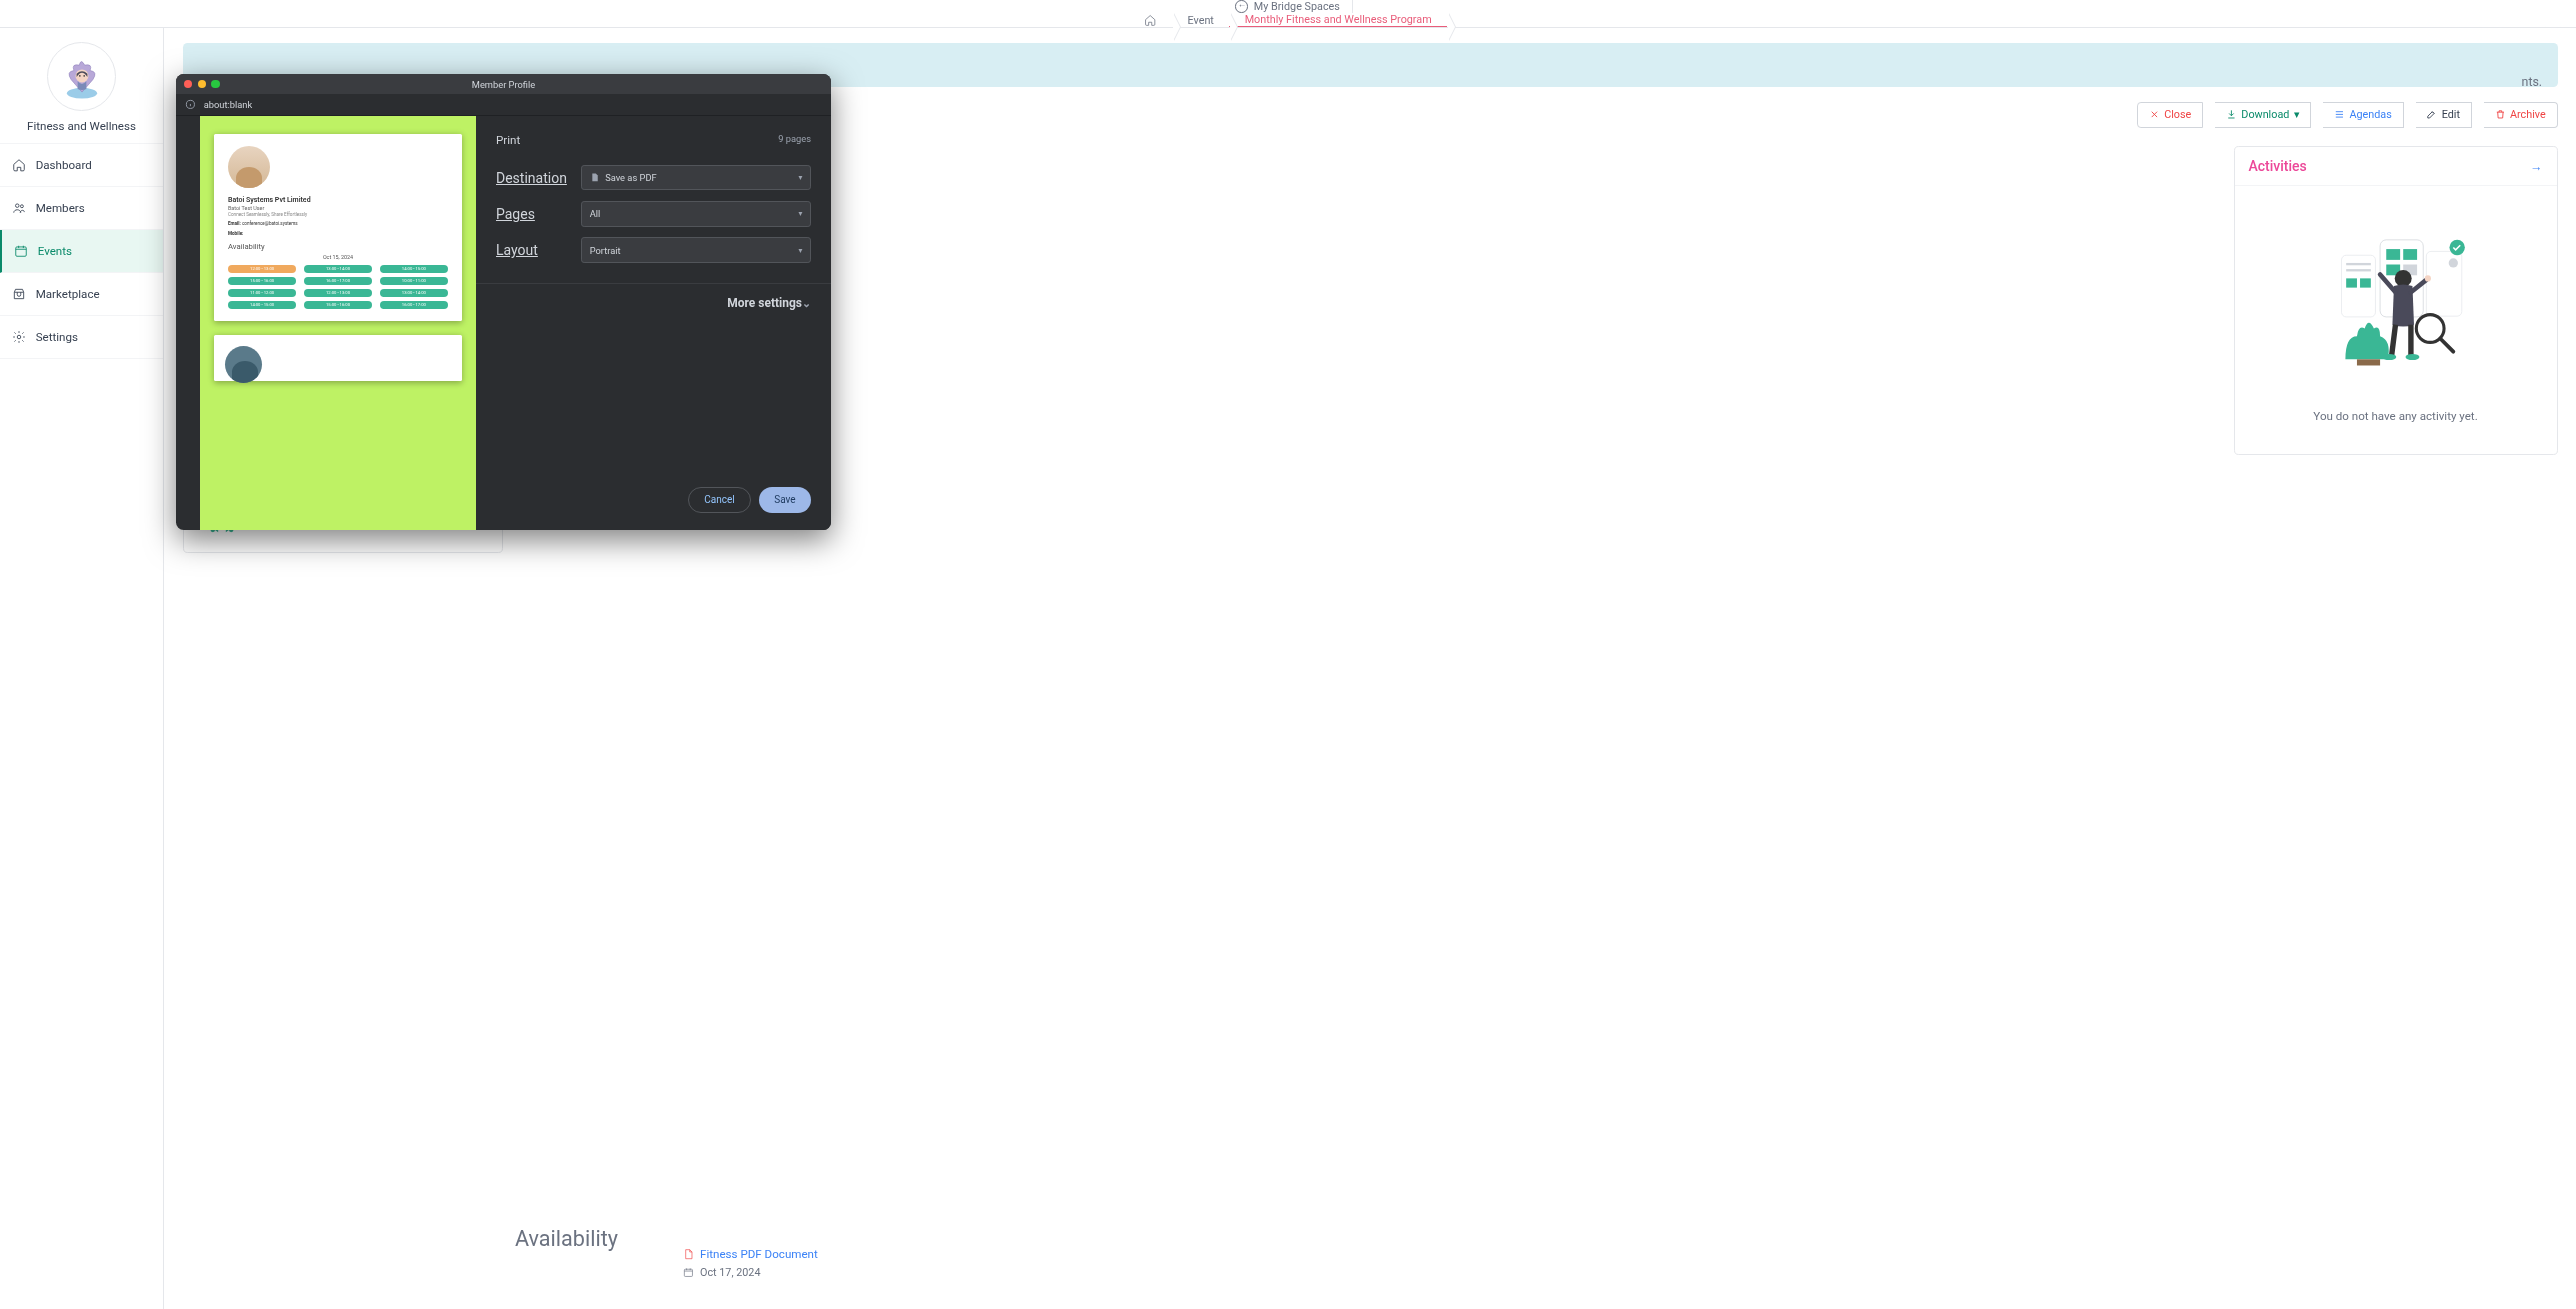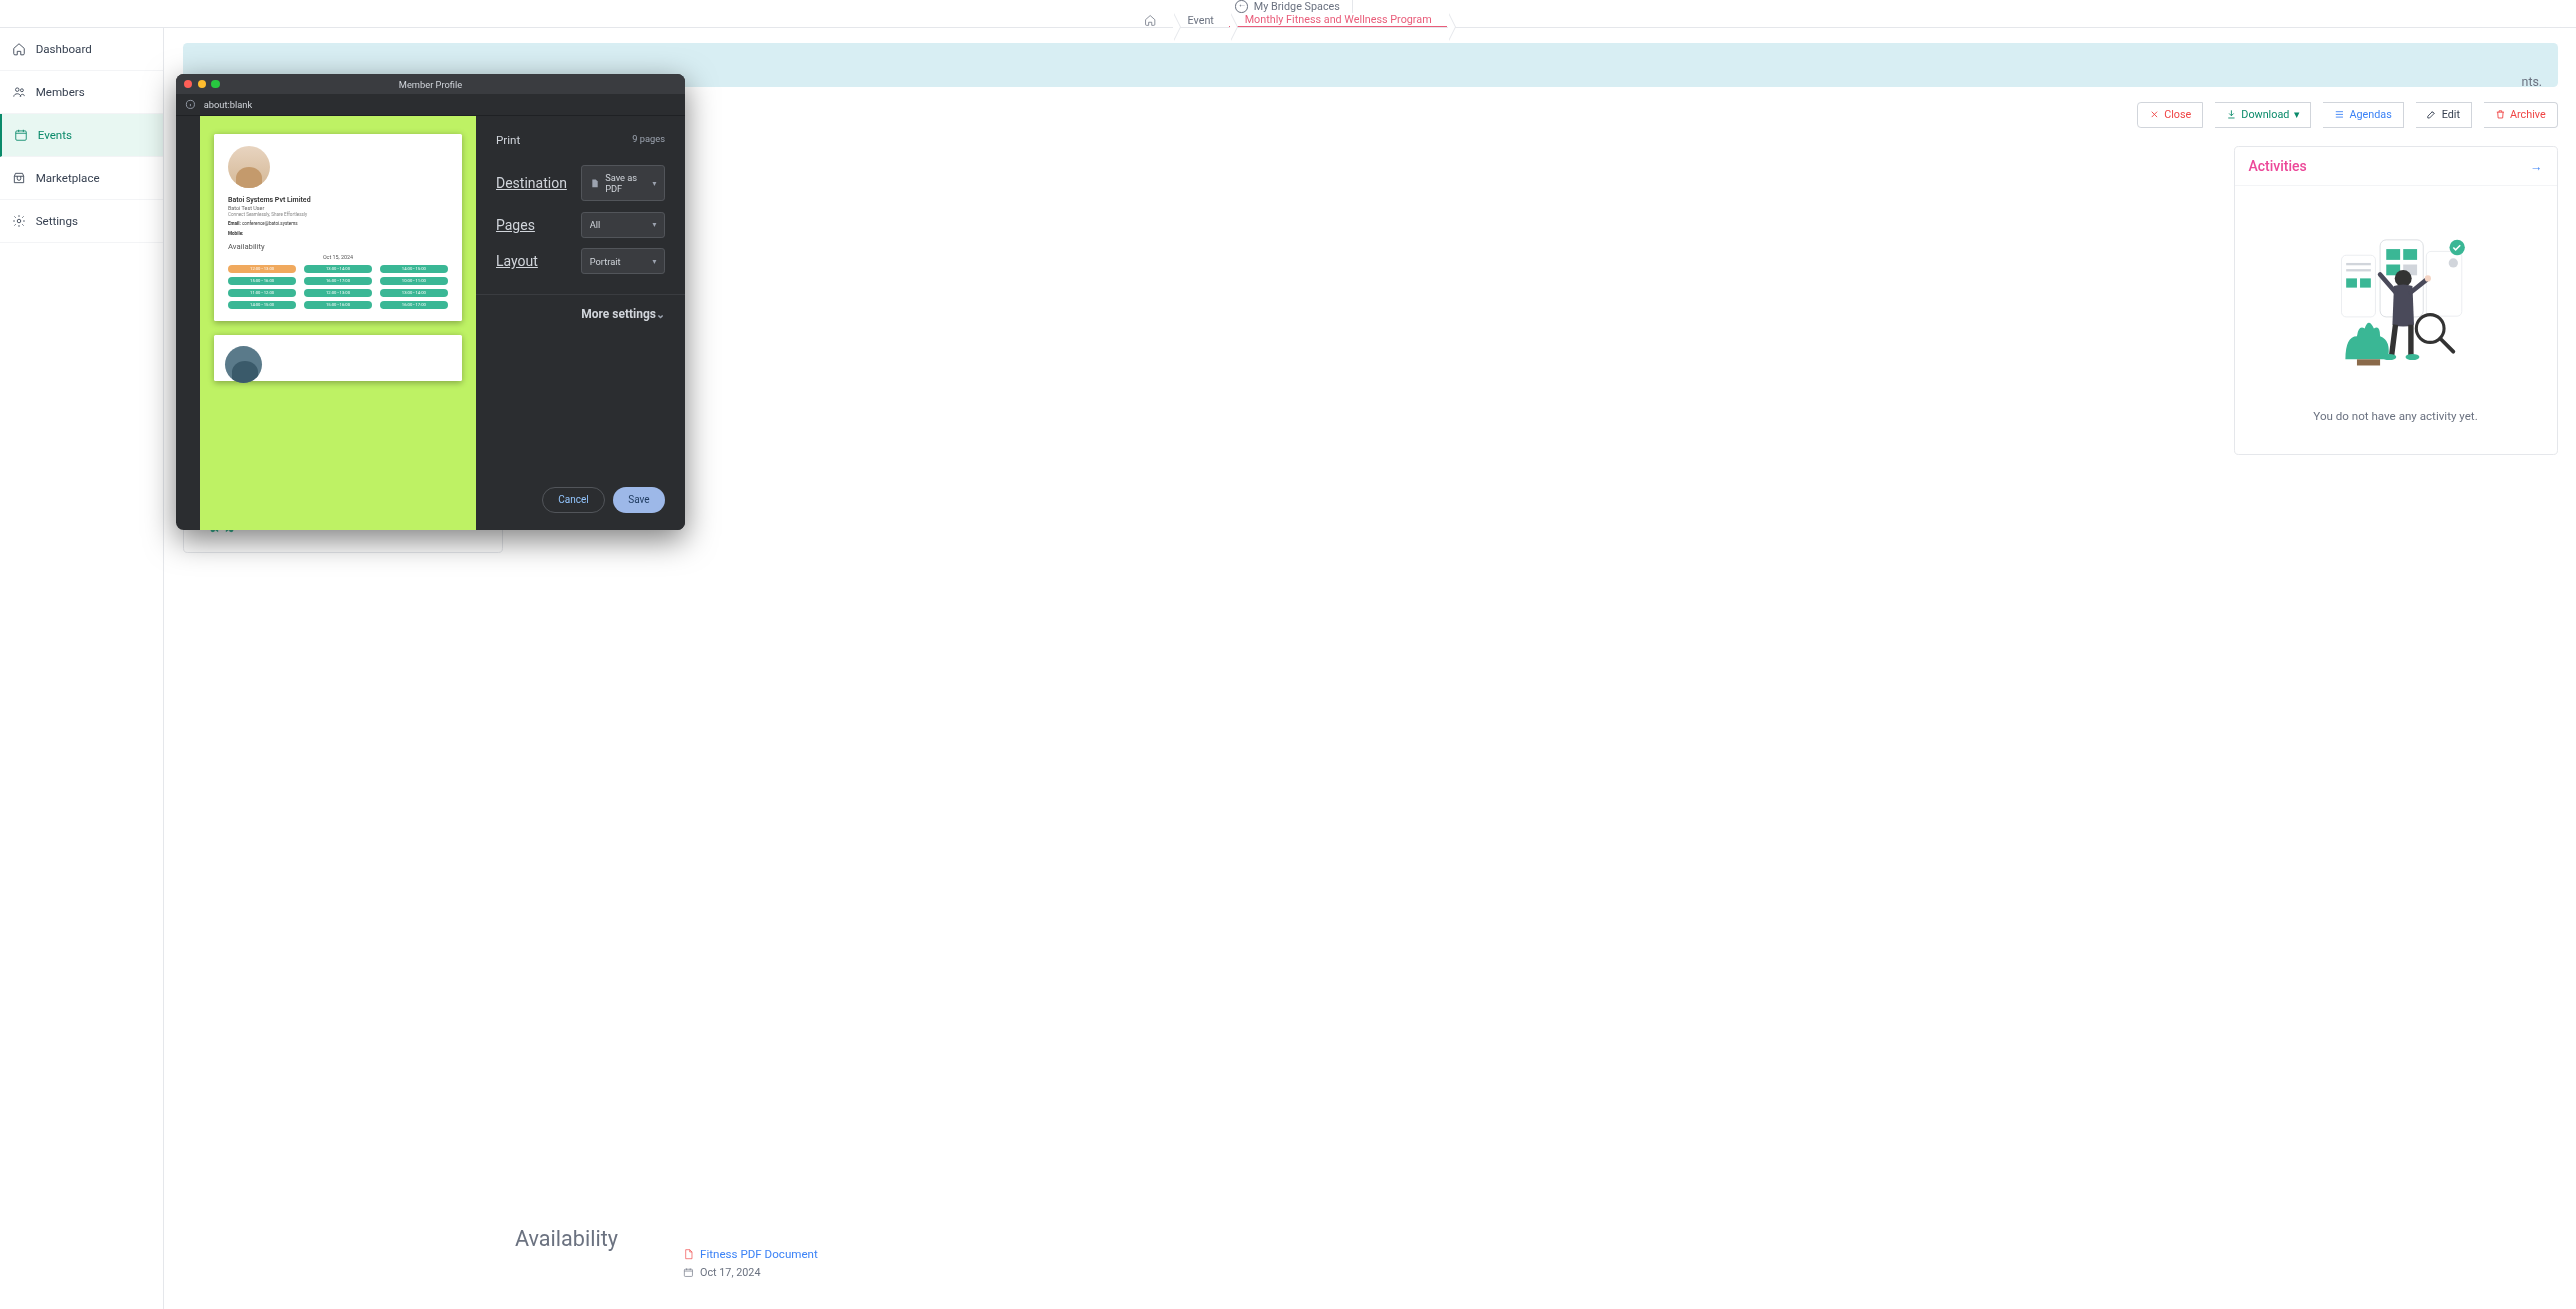--- a/index.html
+++ b/index.html
@@ -63,21 +63,21 @@
 .big-num { font-size: 28px; color: #6b7280; margin-left: auto; margin-right: 7.7px; }
 .avail-title { font-size: 21.6px; color: #6b7280; position: absolute; left: 351px; bottom: 59px; }
 .file-row { position: absolute; left: 519px; bottom: 31px; }
 .file-name { display: flex; align-items: center; gap: 6.2px; color: #3b82f6; font-size: 11.6px; }
 .file-name svg { width: 10.8px; height: 12.4px; stroke: #ef4444; fill: none; }
 .file-date { display: flex; align-items: center; gap: 6.2px; color: #6b7280; font-size: 10.8px; margin-top: 4.6px; }
 .file-date svg { width: 10.8px; height: 10.8px; stroke: #6b7280; fill: none; }
 
 
 .overlay { position: fixed; inset: 0; display: flex; align-items: flex-start; justify-content: flex-start; pointer-events: none; }
-.print-window { position: absolute; left: 176px; top: 74px; width: 509px; background: #2b2d30; border-radius: 7.7px; box-shadow: 0 9.3px 31px rgba(0,0,0,0.5); overflow: hidden; pointer-events: auto; }
+.print-window { position: absolute; left: 176px; top: 74px; width: 655px; background: #2b2d30; border-radius: 7.7px; box-shadow: 0 9.3px 31px rgba(0,0,0,0.5); overflow: hidden; pointer-events: auto; }
 .pw-titlebar { height: 20px; background: #3a3c40; display: flex; align-items: center; padding: 0 7.7px; position: relative; }
 .traffic { display: flex; gap: 5.4px; }
 .traffic span { width: 8.5px; height: 8.5px; border-radius: 50%; display: block; }
 .tl-close { background: #ff5f57; }
 .tl-min { background: #febc2e; }
 .tl-max { background: #28c840; }
 .pw-title { position: absolute; left: 50%; transform: translateX(-50%); color: #d1d5db; font-size: 9.3px; }
 .pw-url { height: 21.6px; background: #2b2d30; display: flex; align-items: center; padding: 0 9.3px; gap: 7.7px; border-bottom: 0.8px solid #1f2124; }
 .pw-url svg { width: 10.8px; height: 10.8px; stroke: #9ca3af; fill: none; }
 .pw-url span { color: #d1d5db; font-size: 9.3px; }
@@ -139,20 +139,34 @@
         </div>
       <div class="bc-item bc-current">
           <span>Monthly Fitness and Wellness Program</span>
         </div>
     </div>
     <div class="bc-caret">◁</div>
   </div>
 
   <div class="main">
     <div class="sidebar">
+      <div class="sb-avatar-wrap">
+        <div class="sb-avatar">
+          <svg viewBox="0 0 100 100">
+            <ellipse cx="50" cy="80" rx="28" ry="10" fill="#9bcce8"></ellipse>
+            <path d="M50 78 L30 55 Q20 40 35 38 Q30 25 45 28 Q48 15 55 28 Q70 25 65 38 Q80 40 70 55 Z" fill="#b8a8d8" stroke="#8a7ab8" stroke-width="1"></path>
+            <circle cx="50" cy="48" r="12" fill="#f4d4c4"></circle>
+            <path d="M40 44 Q50 35 60 44 L60 50 Q55 42 50 42 Q45 42 40 50 Z" fill="#4a4a5a"></path>
+            <circle cx="46" cy="48" r="1.5" fill="#333"></circle>
+              <circle cx="54" cy="48" r="1.5" fill="#333"></circle>
+            <path d="M42 58 Q50 68 58 58 L58 72 Q50 76 42 72 Z" fill="#7a8ab8"></path>
+          </svg>
+        </div>
+        <div class="sb-title">Fitness and Wellness</div>
+      </div>
       <div class="sb-item">
         <svg viewBox="0 0 24 24">
             <path d="M3 11l9-8 9 8v9a2 2 0 01-2 2h-4v-6h-6v6H5a2 2 0 01-2-2z"></path>
           </svg>
         <span>Dashboard</span>
       </div>
       <div class="sb-item">
         <svg viewBox="0 0 24 24">
             <circle cx="9" cy="8" r="3"></circle>
             <circle cx="17" cy="9" r="2.5"></circle>

